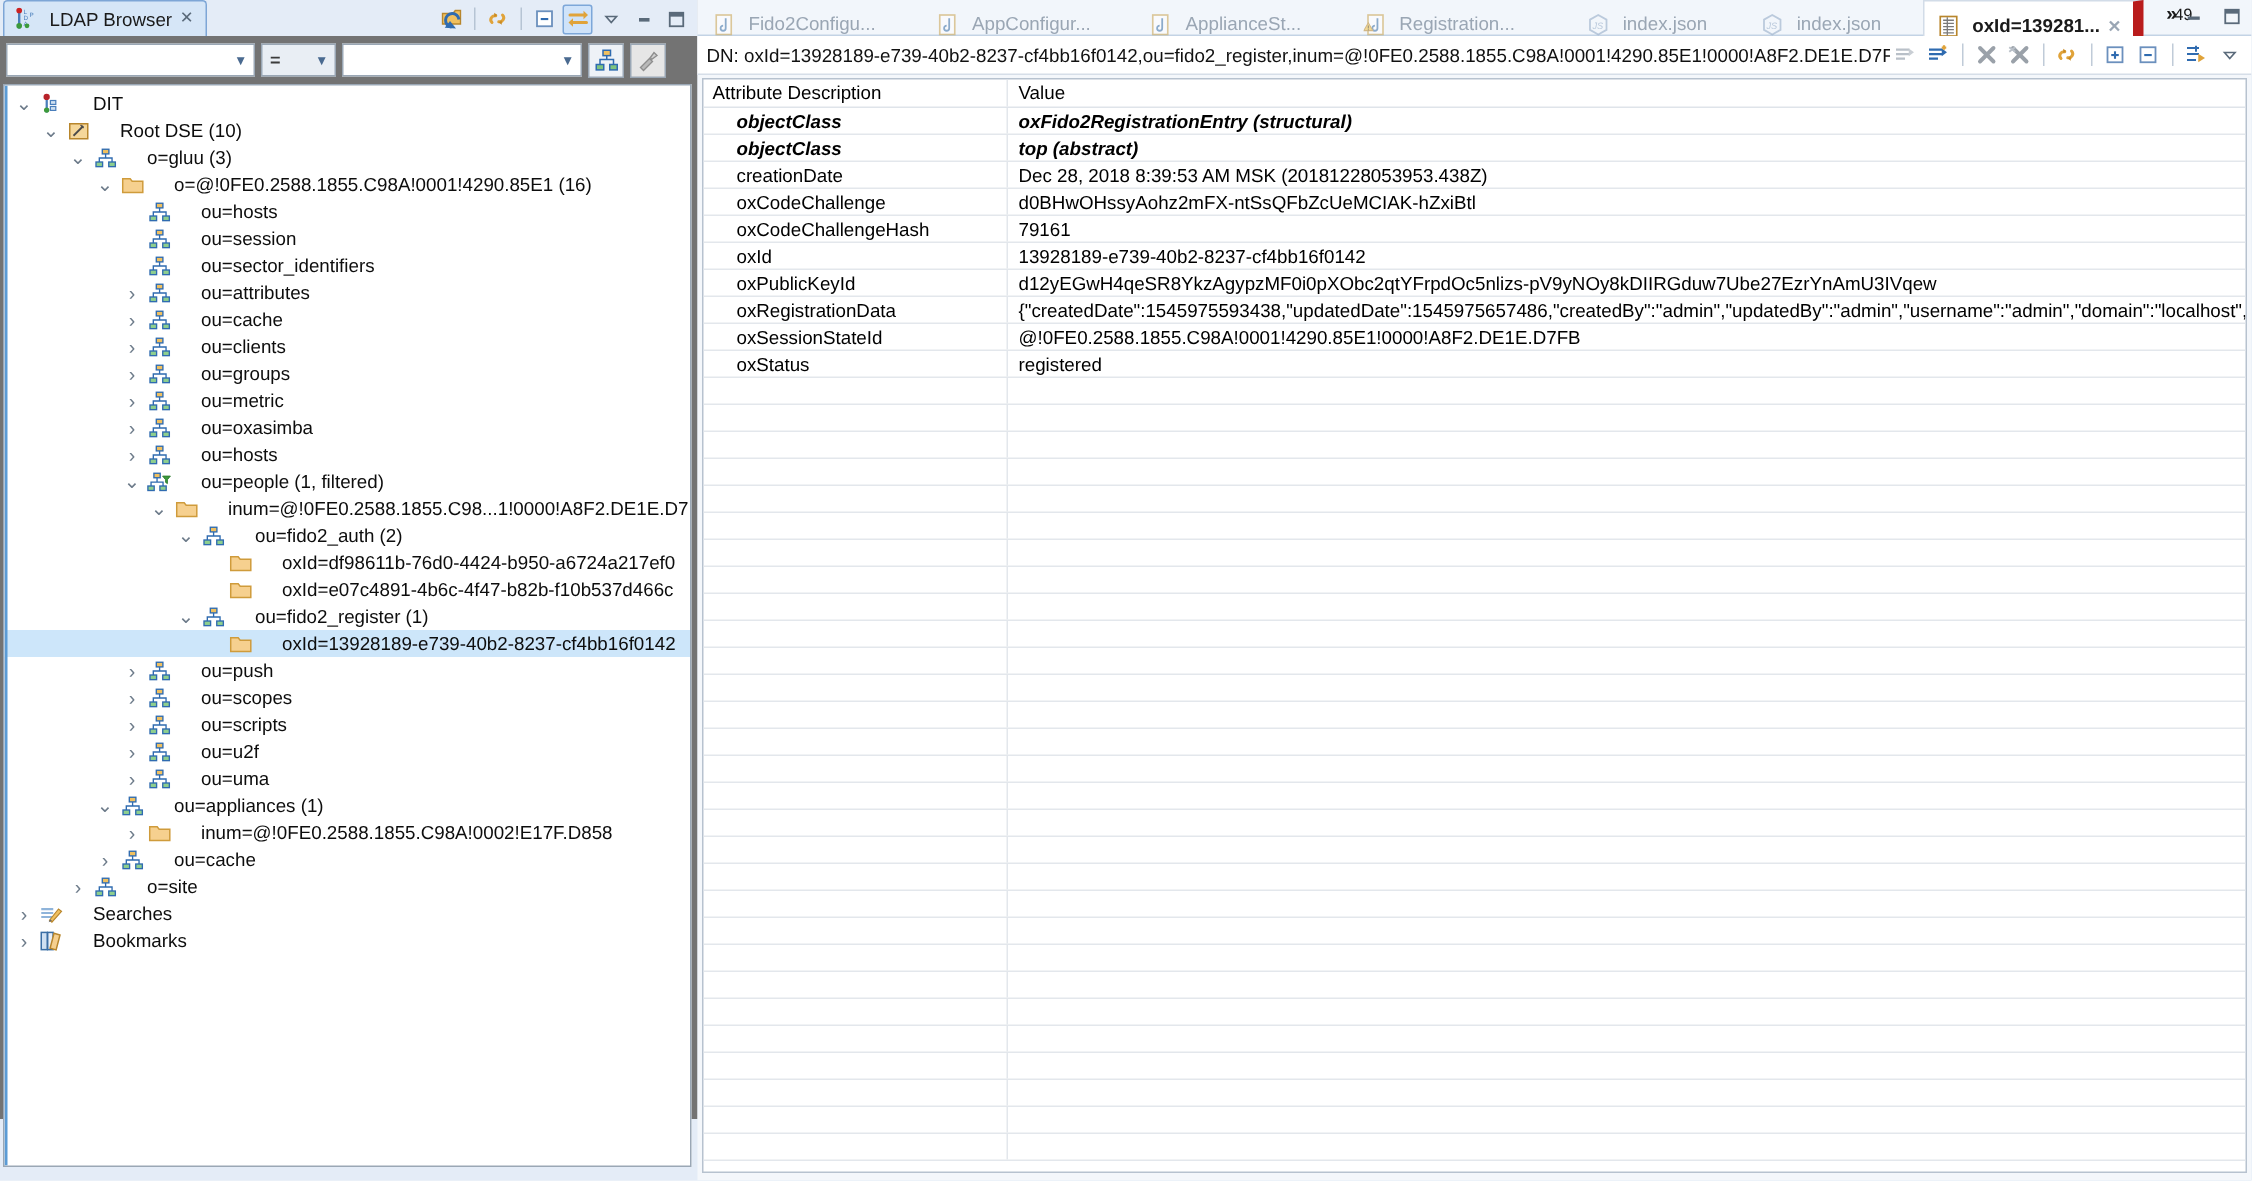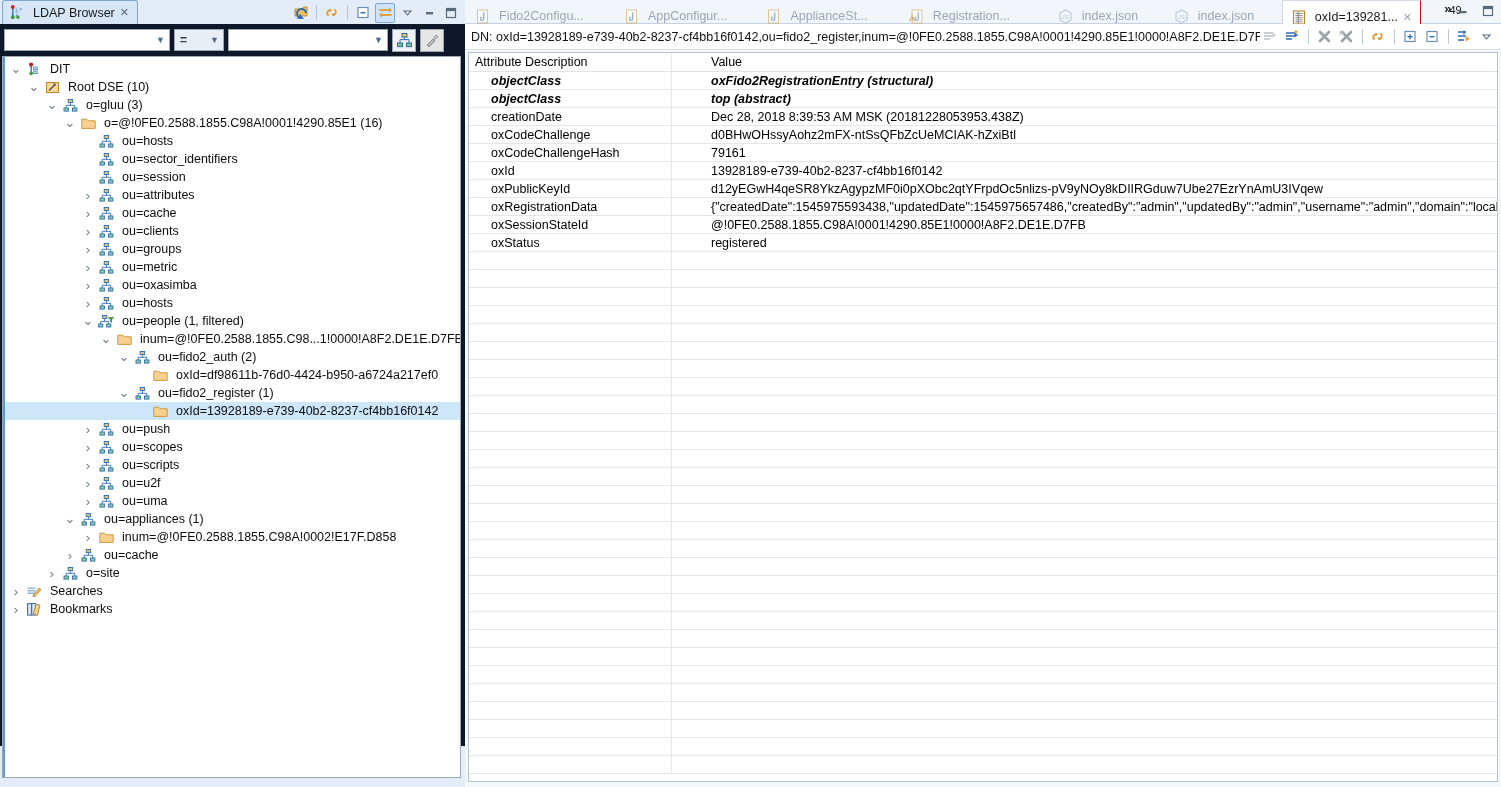--- a/index.html
+++ b/index.html
@@ -10,21 +10,21 @@
     background: #e8eef7;
     font-family: "Liberation Sans", sans-serif;
     font-size: 12px;
     color: #000;
   }
   #app { position: relative; width: 1501px; height: 787px; background: #e4ecf7; }
 
   
   #left-panel {
     position: absolute; left: 0; top: 0; width: 465px; height: 746px;
-    background: #0f172a;
+    background: #737373;
   }
   .view-tabrow {
     position: relative; height: 24px; width: 465px;
     background: #e4ecf7;
   }
   .view-tab {
     position: absolute; left: 2px; top: 0; height: 24px;
     display: flex; align-items: center; gap: 5px;
     padding: 0 8px 0 6px;
     background: #d6e6f7;
@@ -79,21 +79,21 @@
   #tree-frame::before {
     content: ""; position: absolute; left: 0; top: 0; width: 2px; height: 100%;
     background: #5b9bd5;
   }
   .tree { padding: 3px 0 0 0; }
   .tnode {
     display: flex; align-items: center; height: 18px; white-space: nowrap;
     font-size: 12.5px; color: #0d0d0d; padding-right: 4px;
   }
   .tnode.selected { background: #cde6fa; }
-  .tnode .sel-wrap { display: inline-flex; align-items: center; gap: 4px; padding: 0 3px; justify-content: space-between; }
+  .tnode .sel-wrap { display: inline-flex; align-items: center; gap: 16px; padding: 0 3px; justify-content: space-between; }
   .tnode.selected .sel-wrap { background: #cde6fa; }
   .twist {
     width: 14px; min-width: 14px; text-align: center; color: #6d7b8a; font-size: 10px;
     display: inline-block;
   }
   .ticon { width: 16px; min-width: 16px; height: 16px; display: inline-flex; align-items: center; justify-content: center; margin-right: 3px; }
   .tlabel { padding-left: 1px; }
 
   
   #right-panel {
@@ -105,22 +105,23 @@
     background: #f2f6fb;
     border-bottom: 1px solid #c3d3e5;
   }
   .edtab {
     position: absolute; top: 0; height: 24px;
     display: flex; align-items: center; gap: 5px; padding: 16px 8px;
     font-size: 12.5px; color: #9aa6b4; white-space: nowrap;
   }
   .edtab.active {
     background: #fff; color: #1a1a1a;
-    border-left: 1px solid #d2dce8; border-right: 1px solid #b91c1c;
+    border-left: 1px solid #d2dce8; border-right: 7px solid #b91c1c;
     border-top: 1px solid #d2dce8;
+    font-weight: bold;
   }
   .edtab .tclose { color: #9aa6b4; font-size: 11px; }
   .win-ctrls { position: absolute; right: 6px; top: 4px; display: flex; gap: 12px; align-items: center; }
   .win-ctrls .wc { color: #5a6a7a; font-size: 12px; }
   .overflow-ind {
     position: absolute; top: 1px; display: flex; align-items: flex-start;
     font-size: 13px; font-weight: bold; color: #1a1a1a;
   }
   .overflow-ind .num { font-size: 11px; font-weight: normal; align-self: flex-end; margin-left: -2px; }
 
@@ -147,21 +148,21 @@
   .trow { display: flex; height: 18px; border-bottom: 1px solid #e3e7ec; }
   .trow.header { height: 19px; border-bottom: 1px solid #dfe4ea; }
   .tcell-a {
     width: 203px; min-width: 203px; padding-left: 8px;
     display: flex; align-items: center; font-size: 12.5px;
     border-right: 1px solid #e3e7ec; overflow: hidden; white-space: nowrap;
   }
   .trow.header .tcell-a { padding-left: 6px; }
   .tcell-v {
     flex: 1 1 auto; padding-left: 7px; display: flex; align-items: center;
-    font-size: 12.5px; overflow: hidden; white-space: nowrap; margin-left: 32px;
+    font-size: 12.5px; overflow: hidden; white-space: nowrap;
   }
   .trow.oc .tcell-a, .trow.oc .tcell-v { font-weight: bold; font-style: italic; }
   .trow .tcell-a.indent { padding-left: 22px; }
 </style>
 </head>
 <body>
 
 <div id="app">
 
   <div id="left-panel">
@@ -335,35 +336,35 @@
             <span class="twist" style="margin-left: 78px;"></span>
             <span class="sel-wrap">
               <span class="ticon">
                 <svg width="15" height="15" viewBox="0 0 15 15">
                   <rect x="5.2" y="1.5" width="4.4" height="3.1" fill="#f0c060" stroke="#2f6bb0" stroke-width="0.9"></rect>
                   <rect x="1" y="10" width="4.4" height="3.1" fill="#8ecf8e" stroke="#2f6bb0" stroke-width="0.9"></rect>
                   <rect x="9.5" y="10" width="4.4" height="3.1" fill="#8ecf8e" stroke="#2f6bb0" stroke-width="0.9"></rect>
                   <path d="M7.4 4.7v2.6M3.2 10v-2.7h8.5V10" stroke="#2f6bb0" stroke-width="0.9" fill="none"></path>
                 </svg>
               </span>
+              <span class="tlabel">ou=session</span>
+            </span>
+          </div>
+          <div class="tnode">
+            <span class="twist" style="margin-left: 78px;"></span>
+            <span class="sel-wrap">
+              <span class="ticon">
+                <svg width="15" height="15" viewBox="0 0 15 15">
+                  <rect x="5.2" y="1.5" width="4.4" height="3.1" fill="#f0c060" stroke="#2f6bb0" stroke-width="0.9"></rect>
+                  <rect x="1" y="10" width="4.4" height="3.1" fill="#8ecf8e" stroke="#2f6bb0" stroke-width="0.9"></rect>
+                  <rect x="9.5" y="10" width="4.4" height="3.1" fill="#8ecf8e" stroke="#2f6bb0" stroke-width="0.9"></rect>
+                  <path d="M7.4 4.7v2.6M3.2 10v-2.7h8.5V10" stroke="#2f6bb0" stroke-width="0.9" fill="none"></path>
+                </svg>
+              </span>
               <span class="tlabel">ou=sector_identifiers</span>
-            </span>
-          </div>
-          <div class="tnode">
-            <span class="twist" style="margin-left: 78px;"></span>
-            <span class="sel-wrap">
-              <span class="ticon">
-                <svg width="15" height="15" viewBox="0 0 15 15">
-                  <rect x="5.2" y="1.5" width="4.4" height="3.1" fill="#f0c060" stroke="#2f6bb0" stroke-width="0.9"></rect>
-                  <rect x="1" y="10" width="4.4" height="3.1" fill="#8ecf8e" stroke="#2f6bb0" stroke-width="0.9"></rect>
-                  <rect x="9.5" y="10" width="4.4" height="3.1" fill="#8ecf8e" stroke="#2f6bb0" stroke-width="0.9"></rect>
-                  <path d="M7.4 4.7v2.6M3.2 10v-2.7h8.5V10" stroke="#2f6bb0" stroke-width="0.9" fill="none"></path>
-                </svg>
-              </span>
-              <span class="tlabel">ou=session</span>
             </span>
           </div>
           <div class="tnode">
             <span class="twist" style="margin-left: 78px; font-size: 13px;">›</span>
             <span class="sel-wrap">
               <span class="ticon">
                 <svg width="15" height="15" viewBox="0 0 15 15">
                   <rect x="5.2" y="1.5" width="4.4" height="3.1" fill="#f0c060" stroke="#2f6bb0" stroke-width="0.9"></rect>
                   <rect x="1" y="10" width="4.4" height="3.1" fill="#8ecf8e" stroke="#2f6bb0" stroke-width="0.9"></rect>
                   <rect x="9.5" y="10" width="4.4" height="3.1" fill="#8ecf8e" stroke="#2f6bb0" stroke-width="0.9"></rect>
@@ -499,20 +500,31 @@
           </div>
           <div class="tnode">
             <span class="twist" style="margin-left: 132px;"></span>
             <span class="sel-wrap">
               <span class="ticon">
                 <svg width="15" height="13" viewBox="0 0 15 13">
                   <path d="M0.8 2.2h5l1.3 1.6h7.1v7.6H0.8z" fill="#f6d08f" stroke="#cf9b3b" stroke-width="1"></path>
                 </svg>
               </span>
               <span class="tlabel">oxId=df98611b-76d0-4424-b950-a6724a217ef0</span>
+            </span>
+          </div>
+          <div class="tnode">
+            <span class="twist" style="margin-left: 132px;"></span>
+            <span class="sel-wrap">
+              <span class="ticon">
+                <svg width="15" height="13" viewBox="0 0 15 13">
+                  <path d="M0.8 2.2h5l1.3 1.6h7.1v7.6H0.8z" fill="#f6d08f" stroke="#cf9b3b" stroke-width="1"></path>
+                </svg>
+              </span>
+              <span class="tlabel">oxId=e07c4891-4b6c-4f47-b82b-f10b537d466c</span>
             </span>
           </div>
           <div class="tnode">
             <span class="twist" style="margin-left: 114px; font-size: 13px; line-height: 8px;">⌄</span>
             <span class="sel-wrap">
               <span class="ticon">
                 <svg width="15" height="15" viewBox="0 0 15 15">
                   <rect x="5.2" y="1.5" width="4.4" height="3.1" fill="#f0c060" stroke="#2f6bb0" stroke-width="0.9"></rect>
                   <rect x="1" y="10" width="4.4" height="3.1" fill="#8ecf8e" stroke="#2f6bb0" stroke-width="0.9"></rect>
                   <rect x="9.5" y="10" width="4.4" height="3.1" fill="#8ecf8e" stroke="#2f6bb0" stroke-width="0.9"></rect>

